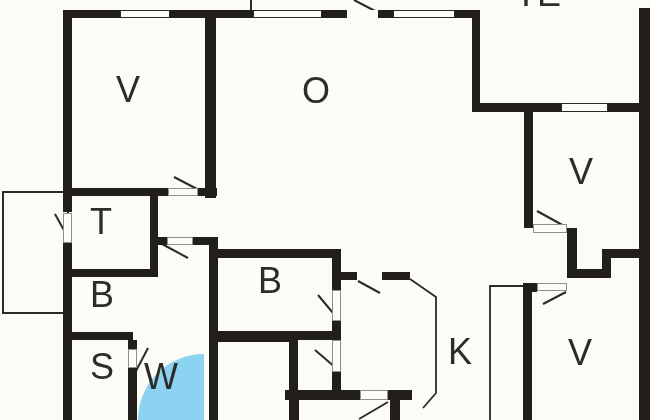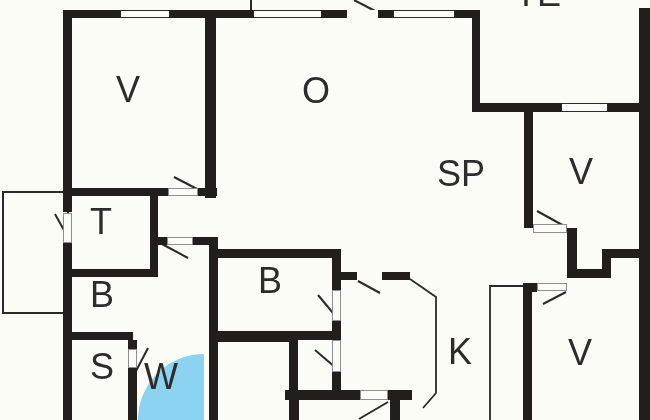--- a/index.html
+++ b/index.html
@@ -99,21 +99,20 @@
   <i class="dr" style="left:332px;top:290px;width:9px;height:31px"></i>
   <i class="dr" style="left:332px;top:340px;width:9px;height:32px"></i>
   <i class="dr" style="left:128px;top:349px;width:9px;height:19px"></i>
   <i class="dr" style="left:533px;top:224px;width:34px;height:9px"></i>
   <i class="dr" style="left:537px;top:283px;width:30px;height:8px"></i>
   <i class="dr" style="left:360px;top:390px;width:28px;height:10px"></i>
 
   <span class="lbl" style="left:128px;top:90px">V</span>
   <span class="lbl" style="left:316px;top:91px">O</span>
   <span class="lbl" style="left:538px;top:-6px">TE</span>
-  <span class="lbl" style="left:461px;top:174px">SP</span>
   <span class="lbl" style="left:581px;top:172px">V</span>
   <span class="lbl" style="left:101px;top:222px">T</span>
   <span class="lbl" style="left:102px;top:295px">B</span>
   <span class="lbl" style="left:270px;top:281px">B</span>
   <span class="lbl" style="left:102px;top:367px">S</span>
   <span class="lbl" style="left:161px;top:377px">W</span>
   <span class="lbl" style="left:460px;top:352px">K</span>
   <span class="lbl" style="left:580px;top:353px">V</span>
 
 </div>

